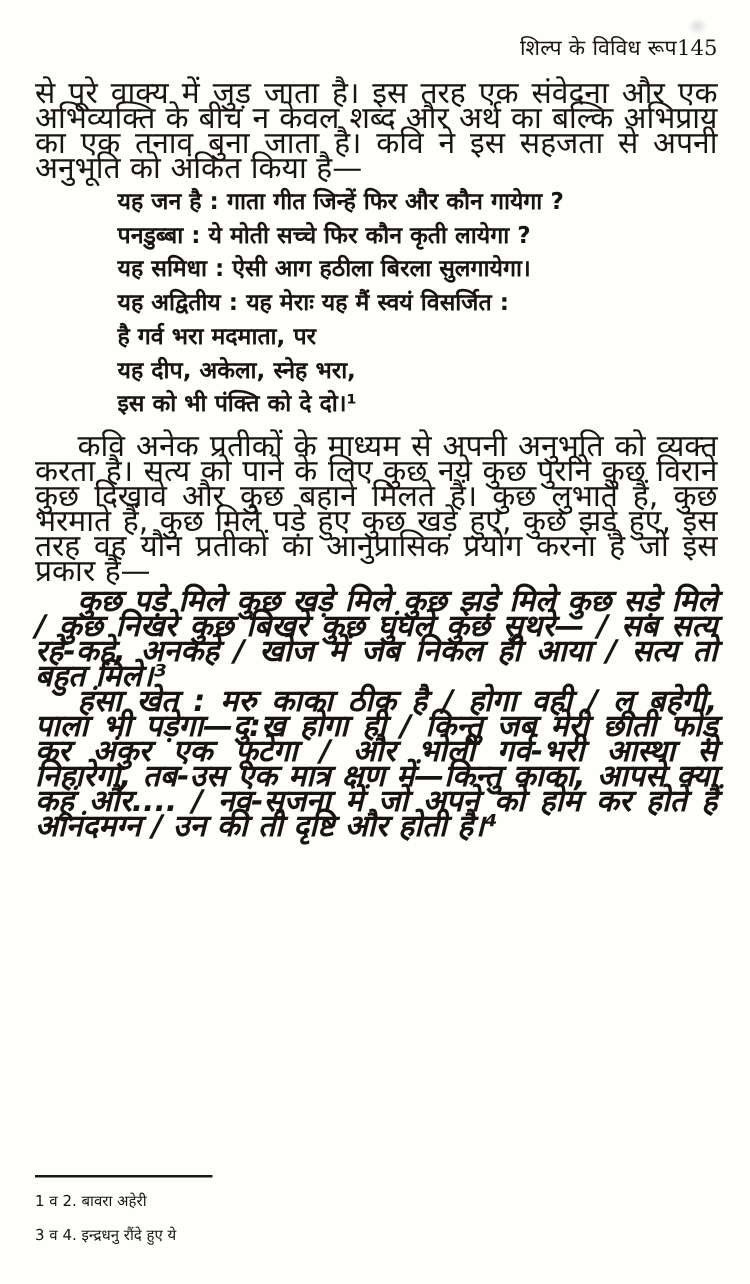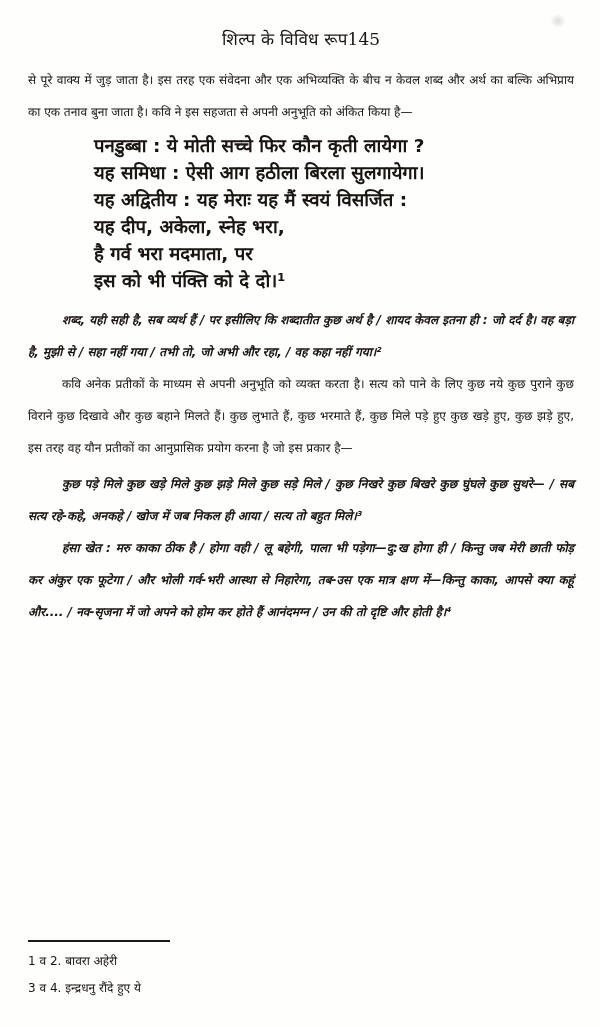--- a/index.html
+++ b/index.html
@@ -23,35 +23,35 @@
     position: absolute;
     top: 14px;
     right: 34px;
     width: 16px;
     height: 14px;
     background: radial-gradient(closest-side, rgba(120,120,120,0.25), rgba(120,120,120,0));
     border-radius: 50%;
   }
   .page-header {
     display: flex;
-    justify-content: center;
+    justify-content: flex-end;
     align-items: baseline;
     font-size: 17px;
     line-height: 22px;
     margin-bottom: 14px;
   }
   .page-header .title { letter-spacing: 0.2px; }
   .page-header .pagenum {
     font-family: "DejaVu Serif", "Liberation Serif", serif;
     font-size: 17px;
   }
   .body-text p {
     margin: 0;
-    font-size: 12px;
-    line-height: 32px;
+    font-size: 24px;
+    line-height: 20px;
     text-align: justify;
   }
   p.indent { text-indent: 34px; }
   .poem {
     margin: 4px 0 6px 66px;
     font-weight: bold;
     font-size: 18.5px;
     line-height: 27px;
   }
   .poem .pline { display: block; white-space: nowrap; }
@@ -86,30 +86,30 @@
   <div class="page-header">
     <span class="title">शिल्प के विविध रूप</span>
     <span class="pagenum">145</span>
   </div>
 
   <div class="body-text">
 
     <p>से पूरे वाक्य में जुड़ जाता है। इस तरह एक संवेदना और एक अभिव्यक्ति के बीच न केवल शब्द और अर्थ का बल्कि अभिप्राय का एक तनाव बुना जाता है। कवि ने इस सहजता से अपनी अनुभूति को अंकित किया है—</p>
 
     <div class="poem">
+      <span class="pline">यह जन है : गाता गीत जिन्हें फिर और कौन गायेगा ?</span>
       <span class="pline">पनडुब्बा : ये मोती सच्चे फिर कौन कृती लायेगा ?</span>
       <span class="pline">यह समिधा : ऐसी आग हठीला बिरला सुलगायेगा।</span>
       <span class="pline">यह अद्वितीय : यह मेराः यह मैं स्वयं विसर्जित :</span>
+      <span class="pline">है गर्व भरा मदमाता, पर</span>
       <span class="pline">यह दीप, अकेला, स्नेह भरा,</span>
-      <span class="pline">है गर्व भरा मदमाता, पर</span>
       <span class="pline">इस को भी पंक्ति को दे दो।¹</span>
     </div>
 
     <div class="gap-sm"></div>
-    <p class="quote indent">शब्द, यही सही है, सब व्यर्थ हैं / पर इसीलिए कि शब्दातीत कुछ अर्थ है / शायद केवल इतना ही : जो दर्द है। वह बड़ा है, मुझी से / सहा नहीं गया / तभी तो, जो अभी और रहा, / वह कहा नहीं गया।²</p>
 
     <p class="indent">कवि अनेक प्रतीकों के माध्यम से अपनी अनुभूति को व्यक्त करता है। सत्य को पाने के लिए कुछ नये कुछ पुराने कुछ विराने कुछ दिखावे और कुछ बहाने मिलते हैं। कुछ लुभाते हैं, कुछ भरमाते हैं, कुछ मिले पड़े हुए कुछ खड़े हुए, कुछ झड़े हुए, इस तरह वह यौन प्रतीकों का आनुप्रासिक प्रयोग करना है जो इस प्रकार है—</p>
     <div class="gap-sm"></div>
     <p class="quote indent">कुछ पड़े मिले कुछ खड़े मिले कुछ झड़े मिले कुछ सड़े मिले / कुछ निखरे कुछ बिखरे कुछ घुंघले कुछ सुथरे— / सब सत्य रहे-कहे, अनकहे / खोज में जब निकल ही आया / सत्य तो बहुत मिले।³</p>
 
     <p class="quote indent">हंसा खेत : मरु काका ठीक है / होगा वही / लू बहेगी, पाला भी पड़ेगा—दु:ख होगा ही / किन्तु जब मेरी छाती फोड़ कर अंकुर एक फूटेगा / और भोली गर्व-भरी आस्था से निहारेगा, तब-उस एक मात्र क्षण में—किन्तु काका, आपसे क्या कहूं और.... / नव-सृजना में जो अपने को होम कर होते हैं आनंदमग्न / उन की तो दृष्टि और होती है।⁴</p>
 
   </div>
 
   <div class="footnotes">

